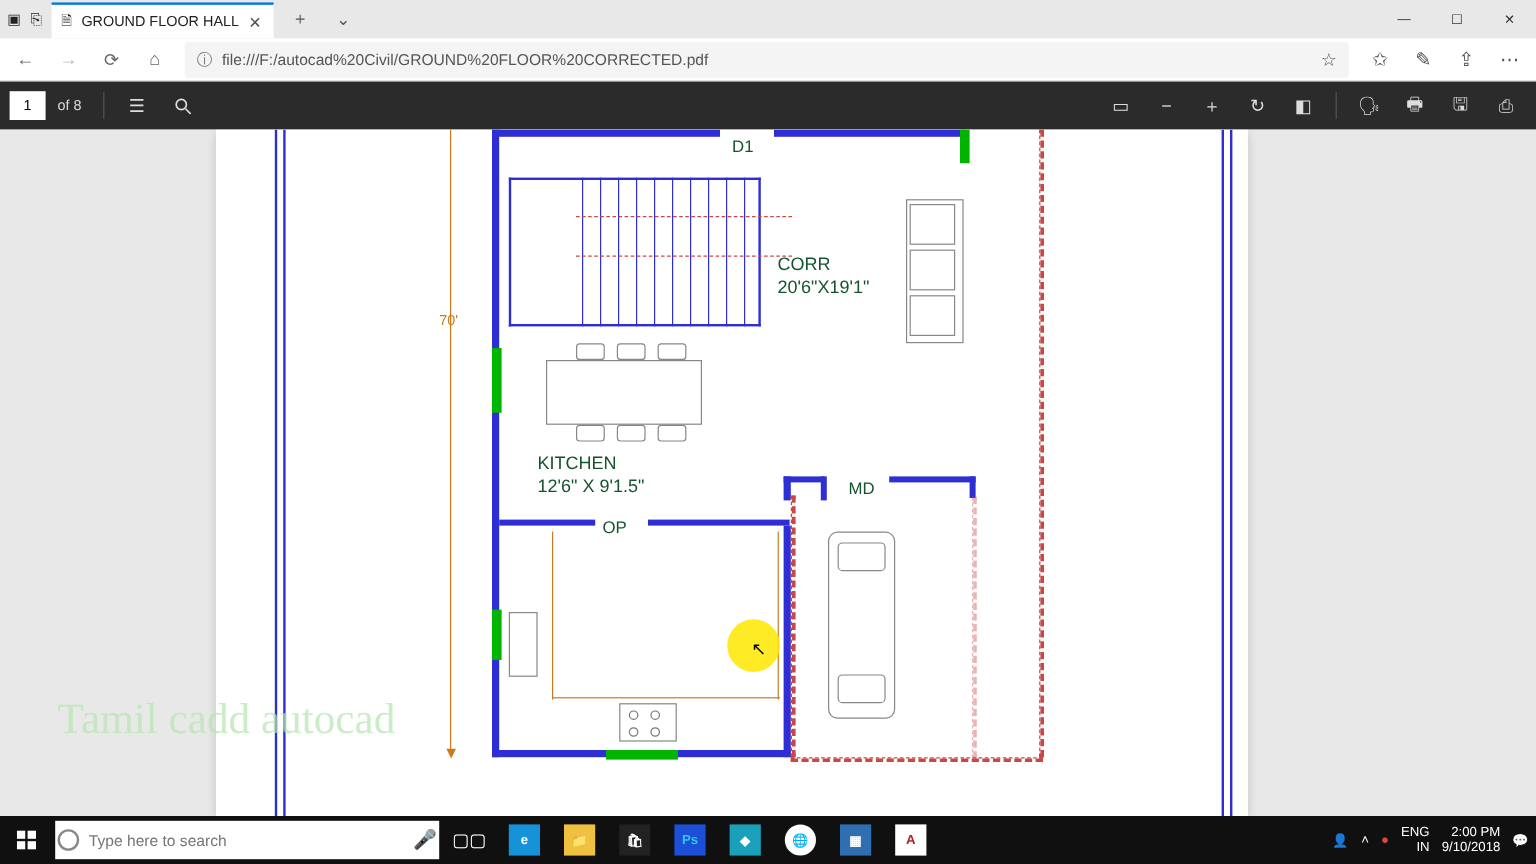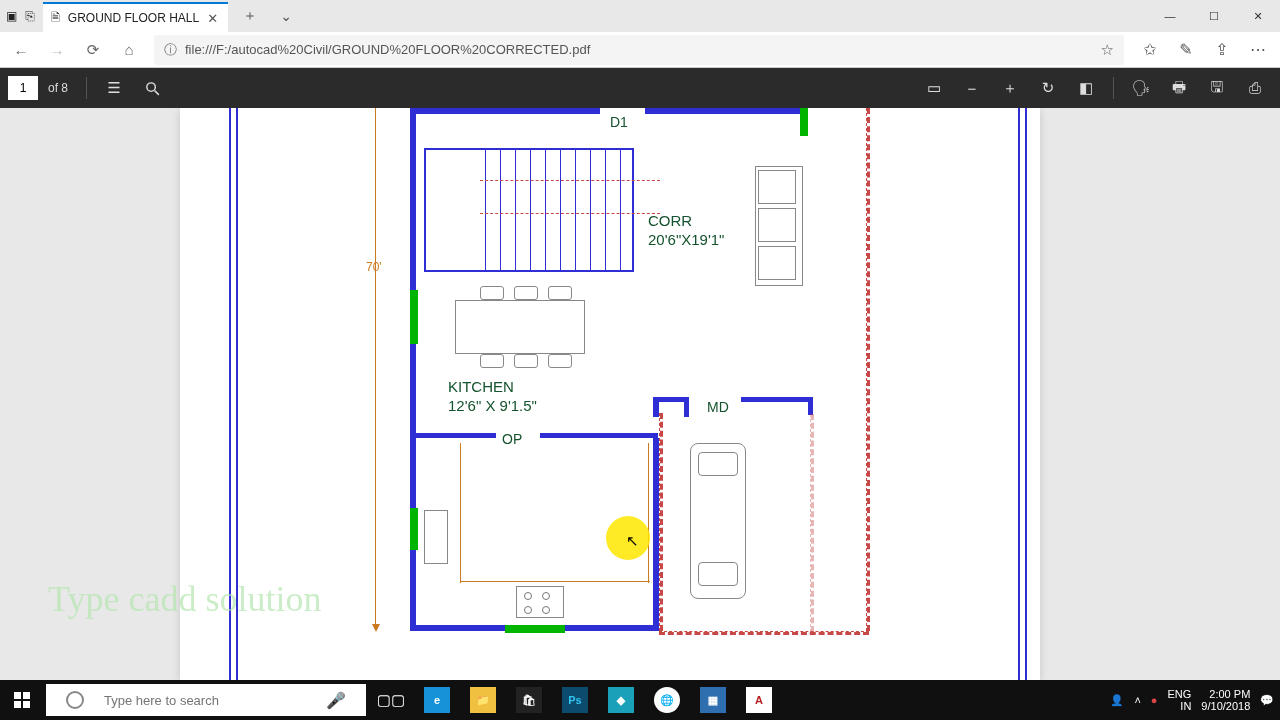--- a/index.html
+++ b/index.html
@@ -51,21 +51,21 @@
 
 .watermark { position: absolute; left: 48px; bottom: 60px; color: #b5e6b0; font-family: Georgia, serif; font-size: 36px; opacity: 0.7; }
 
 
 .highlight { position: absolute; width: 44px; height: 44px; background: #ffe600; border-radius: 50%; opacity: 0.85; }
 .cursor { position: absolute; font-size: 15px; color: #000; }
 
 
 .taskbar { position: absolute; bottom: 0; left: 0; right: 0; height: 40px; background: #101010; display: flex; align-items: center; color: #fff; }
 .start-btn { width: 44px; height: 40px; display: flex; align-items: center; justify-content: center; cursor: pointer; }
-.search-box { width: 320px; height: 32px; background: #fff; margin: 0 2px; display: flex; align-items: center; padding: 0 20px; gap: 20px; }
+.search-box { width: 320px; height: 32px; background: #fff; margin: 0 2px; display: flex; align-items: center; padding: 0 2px; gap: 8px; }
 .search-box input { border: none; outline: none; flex: 1; font-size: 13px; color: #666; background: transparent; }
 .tb-icon { width: 46px; height: 40px; display: flex; align-items: center; justify-content: center; font-size: 15px; cursor: pointer; color: #fff; }
 .tb-square { width: 26px; height: 26px; display: flex; align-items: center; justify-content: center; font-size: 11px; color: #fff; font-weight: bold; }
 .tray { margin-left: auto; display: flex; align-items: center; gap: 10px; padding-right: 6px; font-size: 11px; }
 .tray .clock { text-align: right; line-height: 1.1; }
 </style>
 </head>
 <body>
 
 <div class="titlebar">
@@ -227,21 +227,21 @@
 
       <div class="furn" style="left:510px;top:335px;width:56px;height:156px;border-radius:8px"></div>
       <div class="furn" style="left:518px;top:344px;width:40px;height:24px;border-radius:4px"></div>
       <div class="furn" style="left:518px;top:454px;width:40px;height:24px;border-radius:4px"></div>
 
 
       <div class="highlight" style="left:426px;top:408px"></div>
       <span class="cursor" style="left:446px;top:424px">↖</span>
     </div>
   </div>
-  <div class="watermark">Type cadd solution</div>
+  <div class="watermark">Tamil cadd autocad</div>
 </div>
 
 <div class="taskbar">
   <div class="start-btn">
     <svg width="16" height="16" viewBox="0 0 16 16">
         <rect x="0" y="0" width="7" height="7" fill="#fff"></rect>
         <rect x="9" y="0" width="7" height="7" fill="#fff"></rect>
         <rect x="0" y="9" width="7" height="7" fill="#fff"></rect>
         <rect x="9" y="9" width="7" height="7" fill="#fff"></rect>
       </svg>
@@ -255,21 +255,21 @@
   <div class="tb-icon">
       <div class="tb-square" style="background:#1692d9">e</div>
     </div>
   <div class="tb-icon">
       <div class="tb-square" style="background:#f0c040">📁</div>
     </div>
   <div class="tb-icon">
       <div class="tb-square" style="background:#222">🛍</div>
     </div>
   <div class="tb-icon">
-      <div class="tb-square" style="background:#0c4a6e;color:#31c5f0">Ps</div>
+      <div class="tb-square" style="background:#1d4ed8;color:#31c5f0">Ps</div>
     </div>
   <div class="tb-icon">
       <div class="tb-square" style="background:#1aa0b8">◆</div>
     </div>
   <div class="tb-icon">
       <div class="tb-square" style="background:#fff;border-radius:50%">🌐</div>
     </div>
   <div class="tb-icon">
       <div class="tb-square" style="background:#2f6fb0">▦</div>
     </div>

